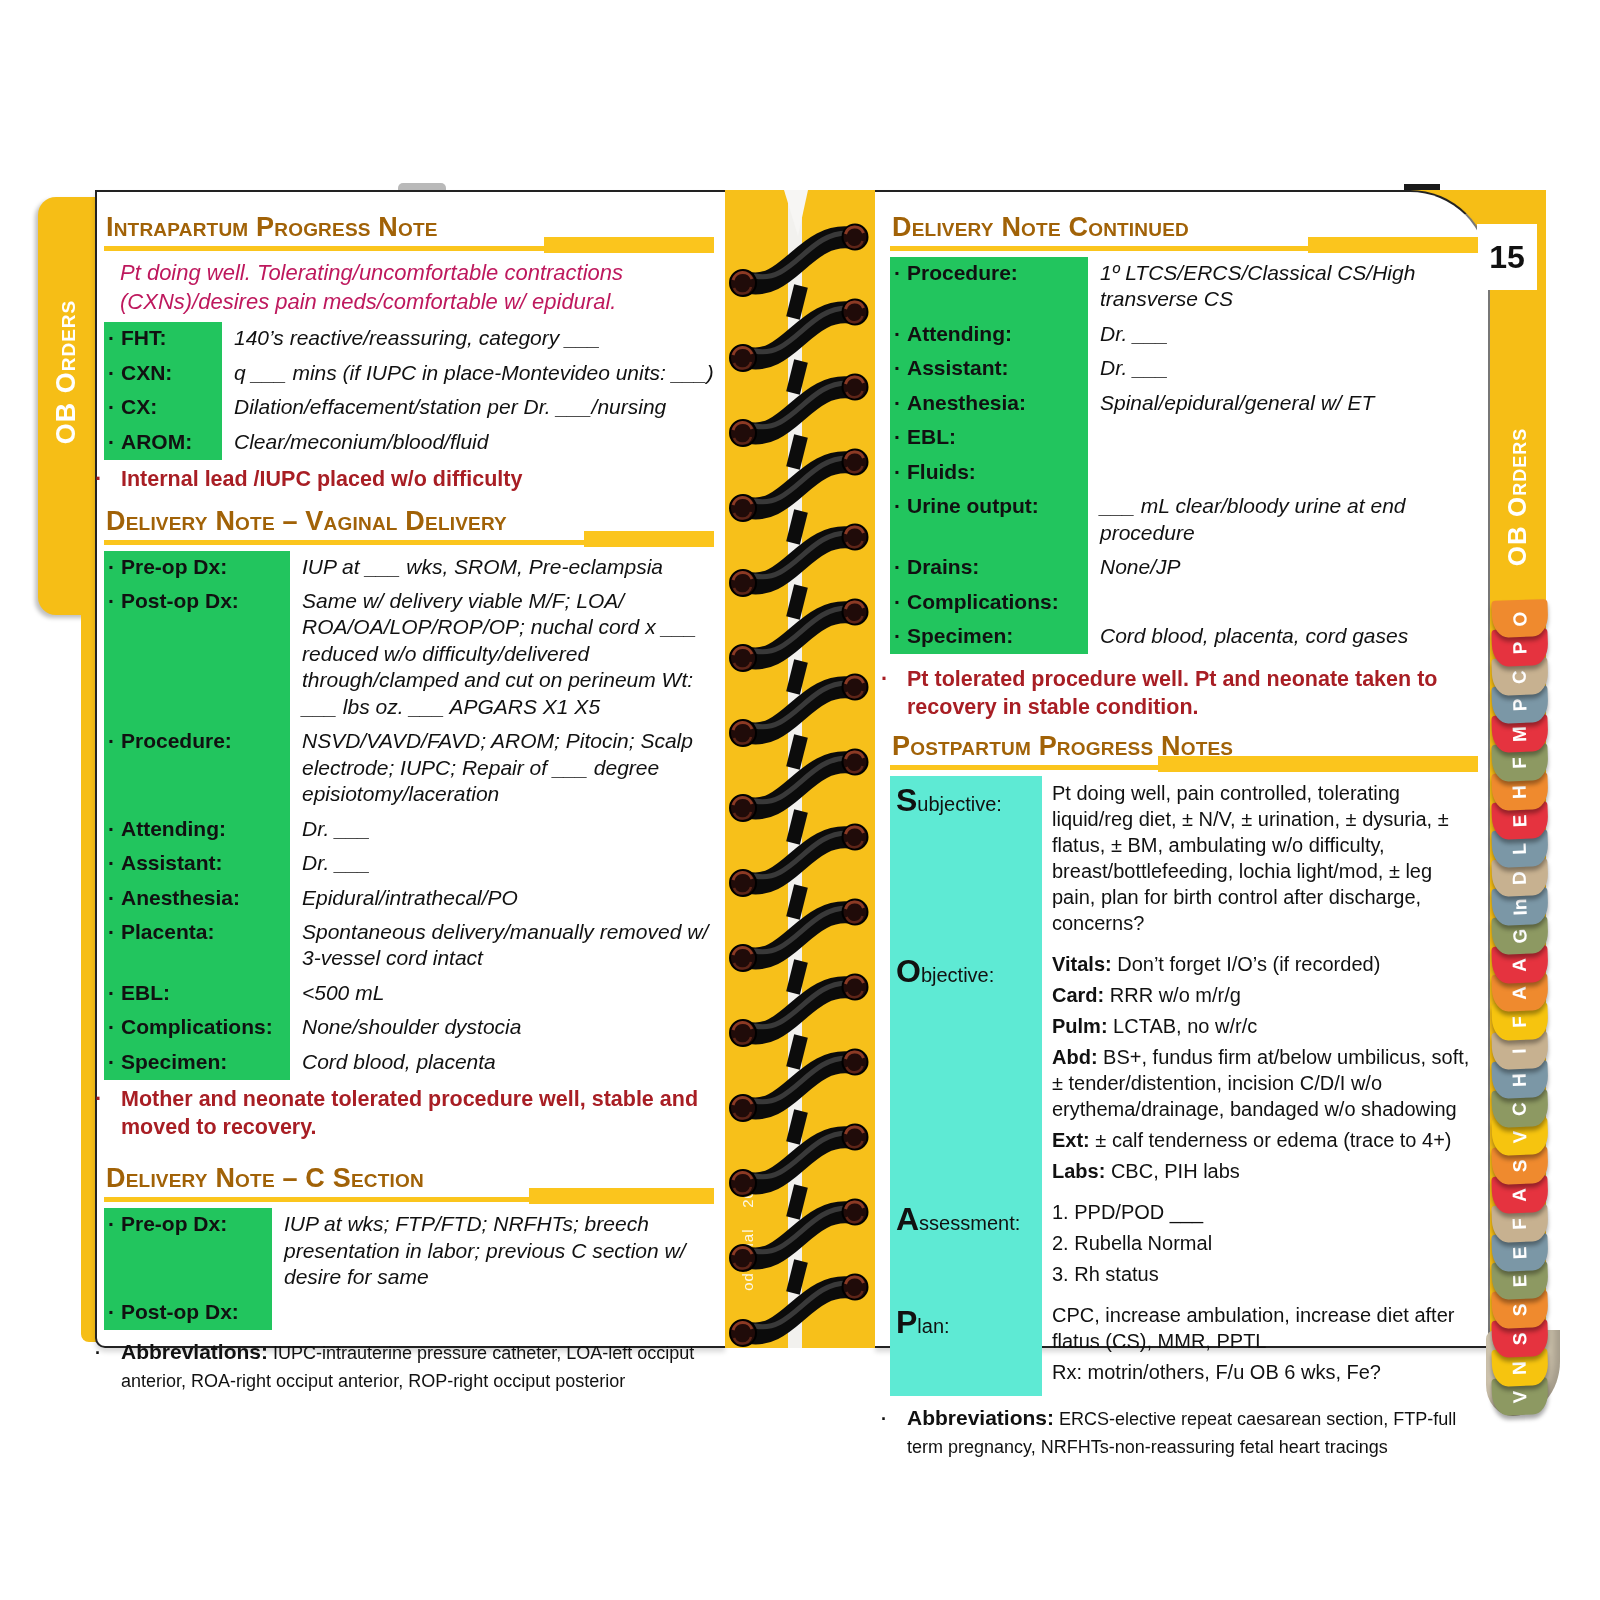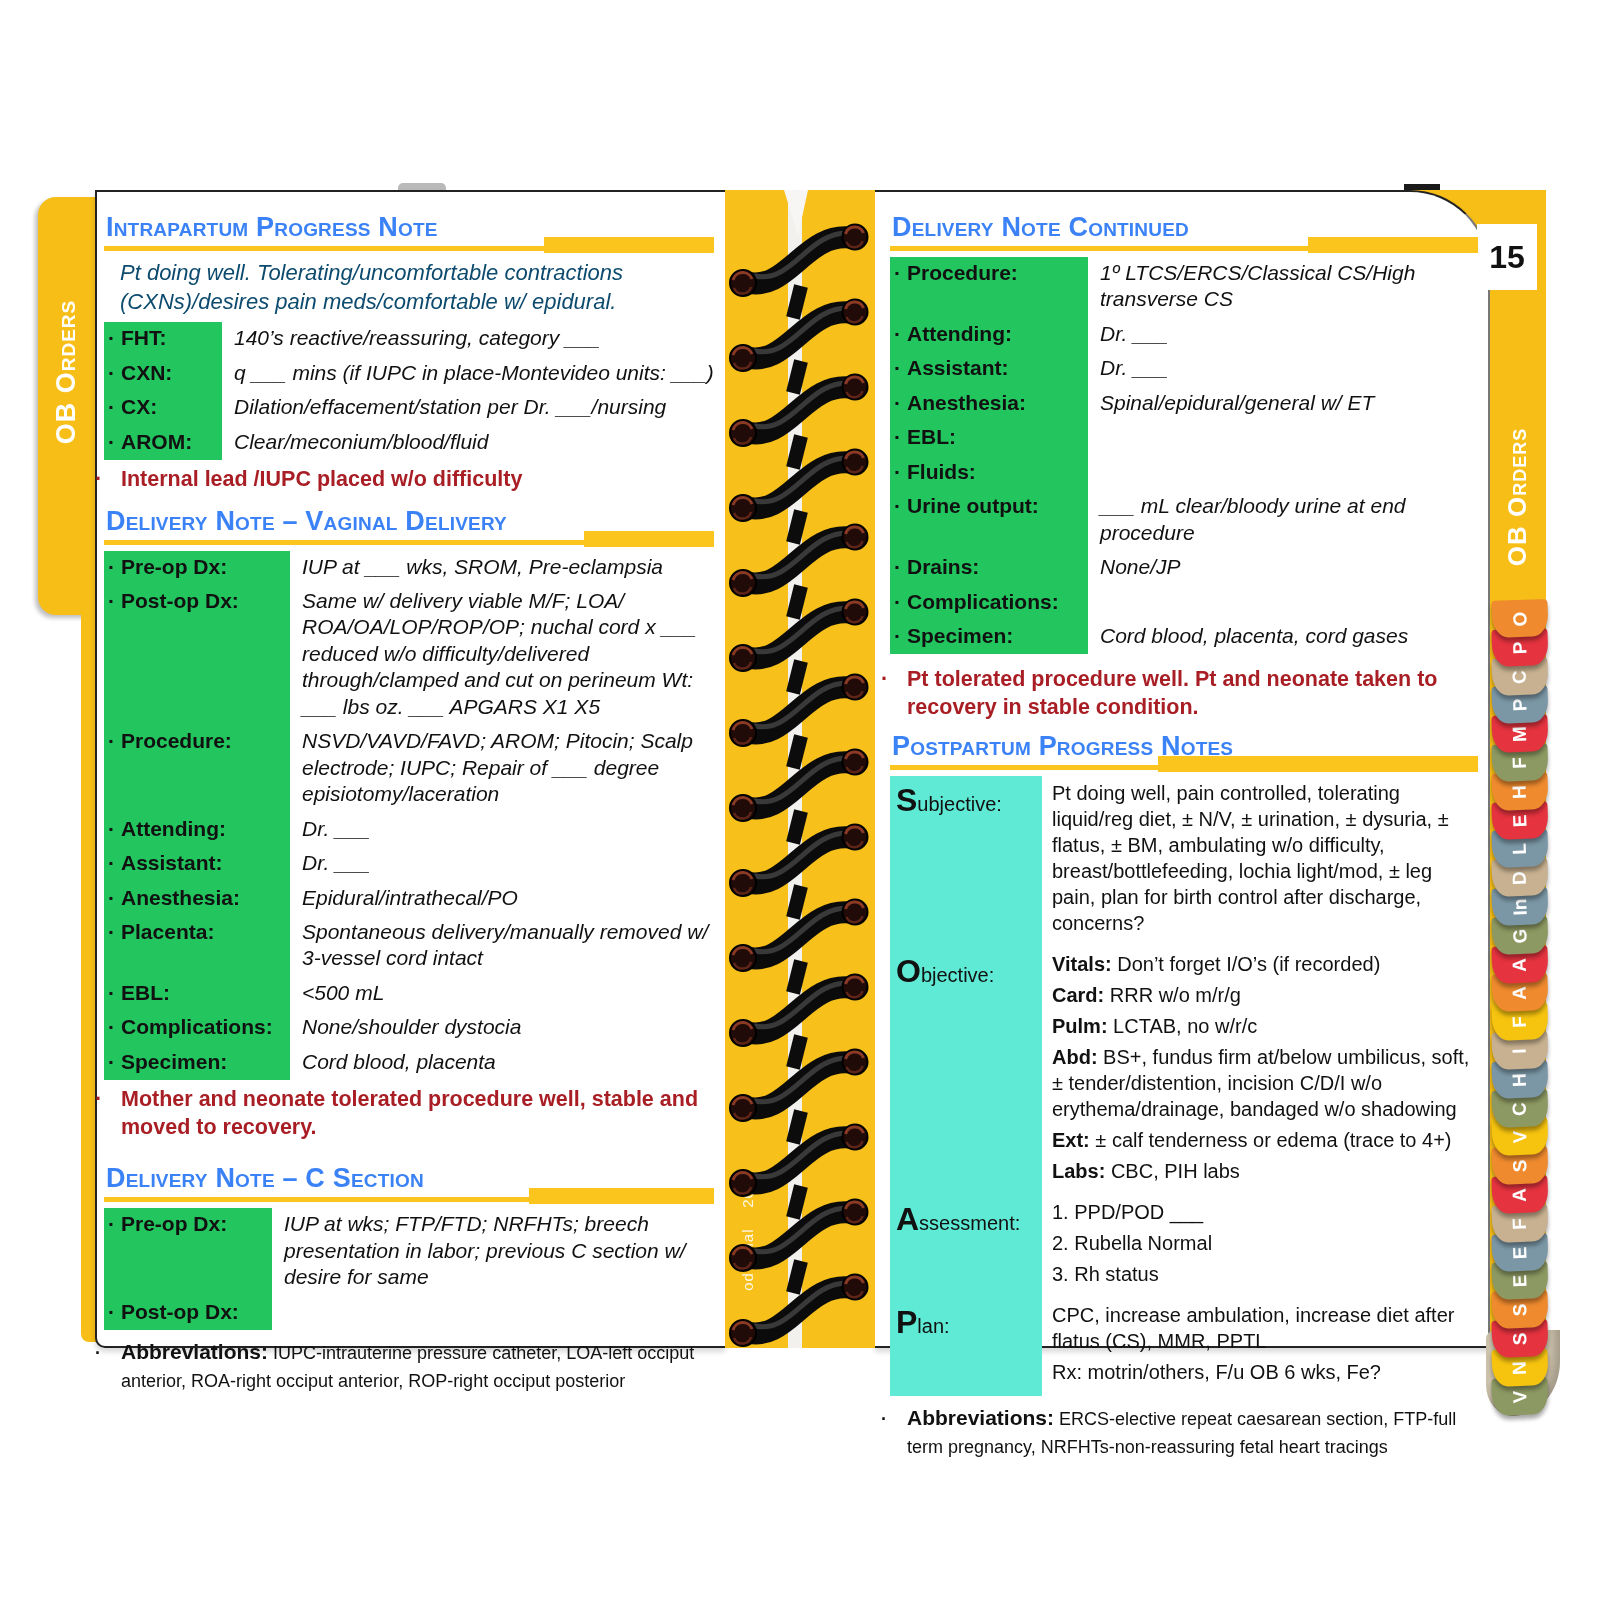--- a/index.html
+++ b/index.html
@@ -64,36 +64,36 @@
     position:absolute;left:747px;top:1240px;z-index:4;color:#fdfdfd;font-size:15px;
     transform:translate(-50%,-50%) rotate(-90deg);white-space:pre;opacity:.9;letter-spacing:1px;
   }
   #coil-svg{position:absolute;left:700px;top:190px;width:200px;height:1158px;z-index:5;}
   
   .content{position:absolute;top:190px;z-index:6;}
   #left-content{left:100px;width:618px;padding:18px 4px 0 4px;box-sizing:border-box;}
   #right-content{left:888px;width:592px;padding:18px 2px 0 2px;box-sizing:border-box;}
   .sec-title{
     position:relative;font-variant:small-caps;font-weight:bold;font-size:27px;
-    letter-spacing:.2px;color:#3b82f6;padding:2px 0 8px 2px;margin-top:2px;
+    letter-spacing:.2px;color:#a16207;padding:2px 0 8px 2px;margin-top:2px;
   }
   .hdr-line{position:absolute;left:0;right:0;bottom:0;height:5px;background:#FBC51D;}
   .hdr-swoosh{position:absolute;right:0;bottom:-2px;height:16px;width:170px;background:#FBC51D;}
   .hdr-swoosh.wide{width:320px;}
   .rows{display:grid;margin-top:6px;font-size:21px;line-height:1.26;}
   .rows .rl{background:#22c55e;font-weight:bold;padding:3px 2px 5px 4px;}
   .rows .rv{padding:3px 0 5px 12px;font-style:italic;}
   .b{display:inline-block;width:13px;font-weight:bold;color:#111;}
   .b.red{color:#A81E24;}
   .rednote{
     color:#A81E24;font-weight:bold;font-size:21.5px;line-height:1.28;
     margin:6px 0 4px 0;padding-left:17px;text-indent:-13px;
   }
   .intro{
-    color:#0c4a6e;font-style:italic;font-size:22px;line-height:1.3;
+    color:#be185d;font-style:italic;font-size:22px;line-height:1.3;
     margin:8px 0 2px 16px;
   }
   .abbr{font-size:18px;line-height:1.5;margin-top:6px;padding-left:17px;text-indent:-13px;}
   .abbr b{font-size:21px;}
   
   .soap{display:grid;grid-template-columns:152px 1fr;margin-top:6px;font-size:20px;line-height:1.3;}
   .soap .sl{background:#5eead4;padding:4px 2px 6px 6px;font-size:20px;}
   .soap .sl::first-letter{font-size:32px;font-weight:bold;}
   .soap .sv{padding:4px 0 6px 10px;}
   .soap .sv p{margin:0 0 5px 0;}

